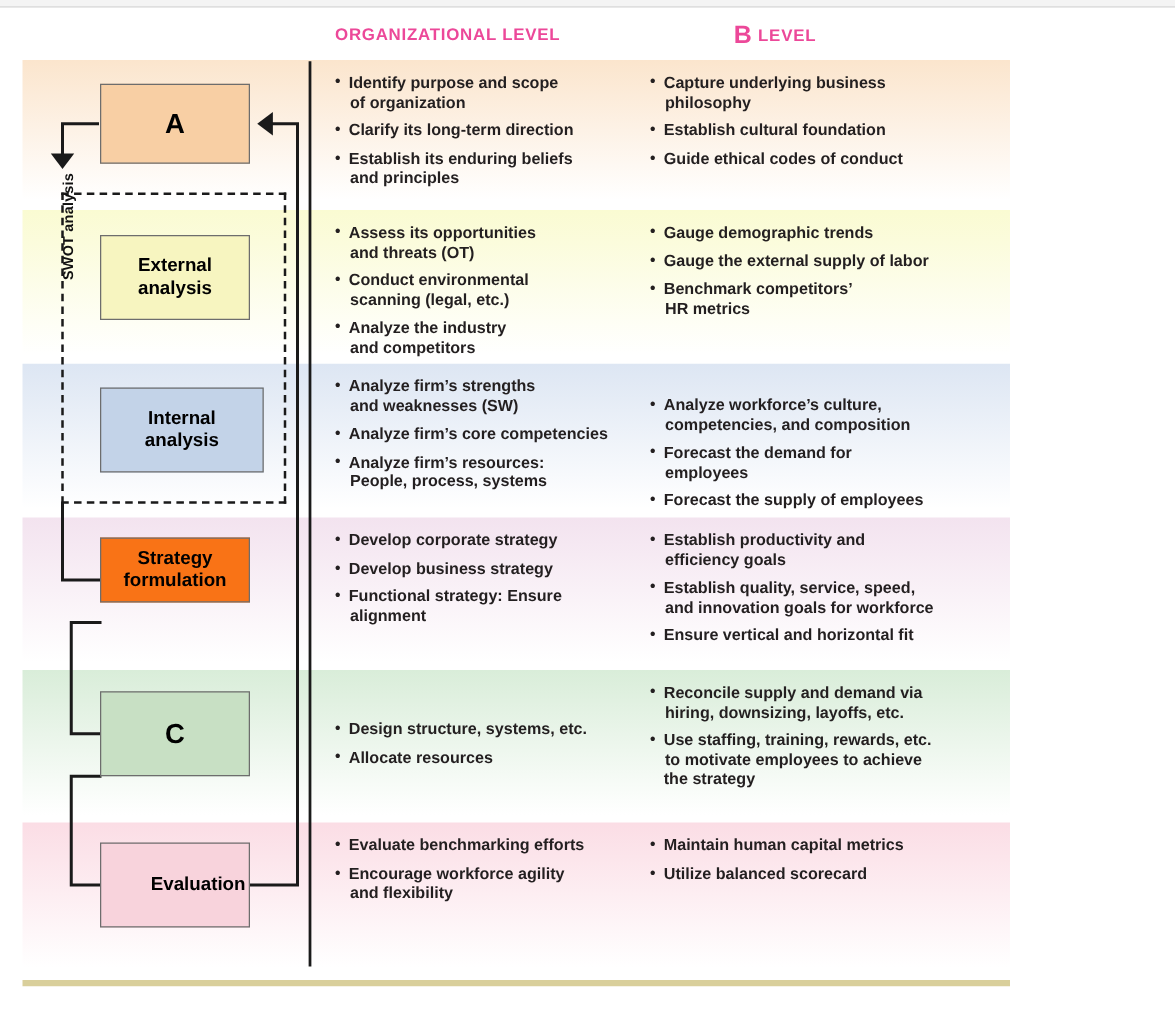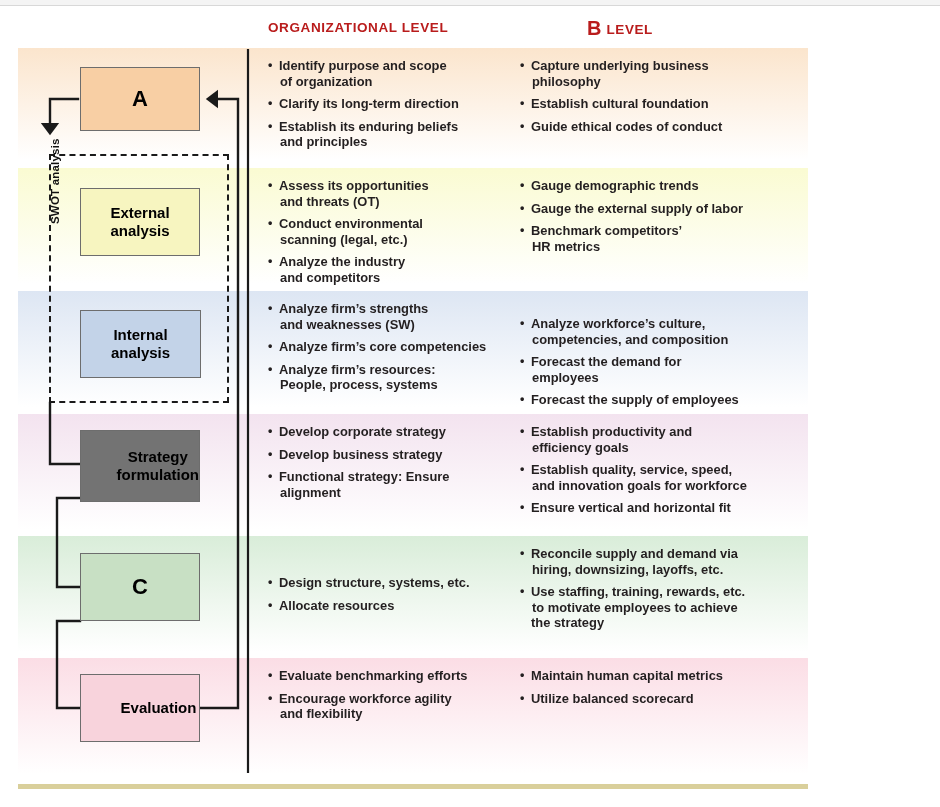--- a/index.html
+++ b/index.html
@@ -20,21 +20,21 @@
     position: absolute; left: 0; top: 0;
     width: 940px; height: 6px;
     background: #f4f4f4;
     border-bottom: 1px solid #d8d8d8;
   }
 
   
   .col-header {
     position: absolute;
     font-weight: bold;
-    color: #b91c1c;
+    color: #ec4899;
     letter-spacing: 0.6px;
     white-space: nowrap;
   }
   #header-org {
     left: 268px; top: 20px;
     font-size: 13.5px;
   }
   #header-b {
     left: 587px; top: 18px;
     font-size: 13.5px;
@@ -171,35 +171,35 @@
         <div class="bullet-row"><span>Assess its opportunities</span><span class="cont">and threats (OT)</span></div>
         <div class="bullet-row"><span>Conduct environmental</span><span class="cont">scanning (legal, etc.)</span></div>
         <div class="bullet-row"><span>Analyze the industry</span><span class="cont">and competitors</span></div>
       </div>
       <div class="bullets" style="left: 520px; width: 290px; top: 178px;">
         <div class="bullet-row"><span>Gauge demographic trends</span></div>
         <div class="bullet-row"><span>Gauge the external supply of labor</span></div>
         <div class="bullet-row"><span>Benchmark competitors’</span><span class="cont">HR metrics</span></div>
       </div>
       <div class="band" style="top: 291px; height: 116px; background: linear-gradient(rgb(221, 230, 243) 0%, rgb(255, 255, 255) 100%);"></div>
-      <div class="proc-box small-label-box" style="left: 80px; width: 121px; top: 310px; height: 68px; background: rgb(195, 211, 232); border-color: rgb(109, 109, 109);">
+      <div class="proc-box small-label-box" style="left: 80px; width: 131px; top: 310px; height: 68px; background: rgb(195, 211, 232); border-color: rgb(109, 109, 109);">
         <span>Internal<br>analysis</span>
       </div>
       <div class="bullets" style="left: 268px; width: 240px; top: 301px;">
         <div class="bullet-row"><span>Analyze firm’s strengths</span><span class="cont">and weaknesses (SW)</span></div>
         <div class="bullet-row"><span>Analyze firm’s core competencies</span></div>
         <div class="bullet-row"><span>Analyze firm’s resources:</span><span class="cont">People, process, systems</span></div>
       </div>
       <div class="bullets" style="left: 520px; width: 290px; top: 316px;">
         <div class="bullet-row"><span>Analyze workforce’s culture,</span><span class="cont">competencies, and composition</span></div>
         <div class="bullet-row"><span>Forecast the demand for</span><span class="cont">employees</span></div>
         <div class="bullet-row"><span>Forecast the supply of employees</span></div>
       </div>
       <div class="band" style="top: 414px; height: 116px; background: linear-gradient(rgb(243, 227, 239) 0%, rgb(255, 255, 255) 100%);"></div>
-      <div class="proc-box small-label-box" style="left: 80px; width: 120px; top: 430px; height: 72px; background: #737373; border-color: rgb(109, 109, 109); justify-content: flex-end;">
+      <div class="proc-box small-label-box" style="left: 80px; width: 120px; top: 430px; height: 52px; background: #f97316; border-color: rgb(109, 109, 109);">
         <span>Strategy<br>formulation</span>
       </div>
       <div class="bullets" style="left: 268px; width: 240px; top: 424px;">
         <div class="bullet-row"><span>Develop corporate strategy</span></div>
         <div class="bullet-row"><span>Develop business strategy</span></div>
         <div class="bullet-row"><span>Functional strategy: Ensure</span><span class="cont">alignment</span></div>
       </div>
       <div class="bullets" style="left: 520px; width: 290px; top: 424px;">
         <div class="bullet-row"><span>Establish productivity and</span><span class="cont">efficiency goals</span></div>
         <div class="bullet-row"><span>Establish quality, service, speed,</span><span class="cont">and innovation goals for workforce</span></div>

